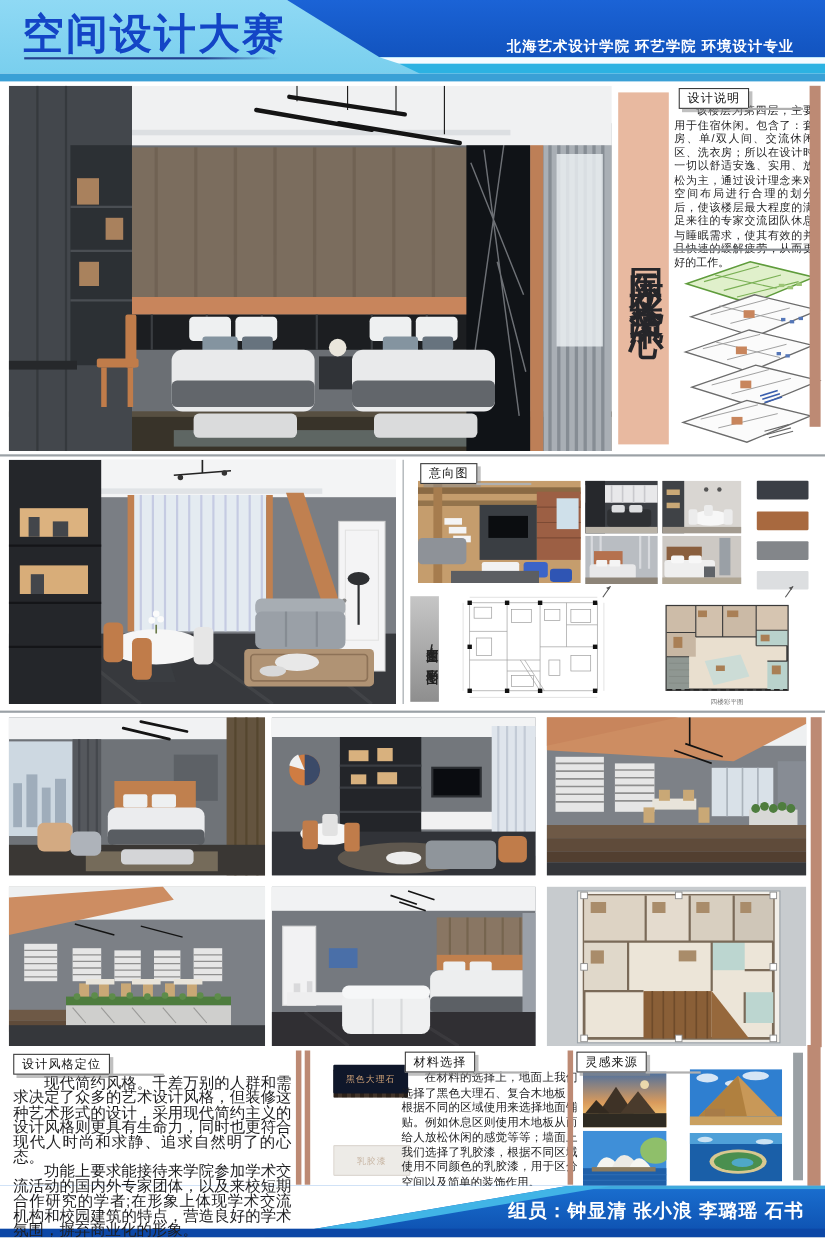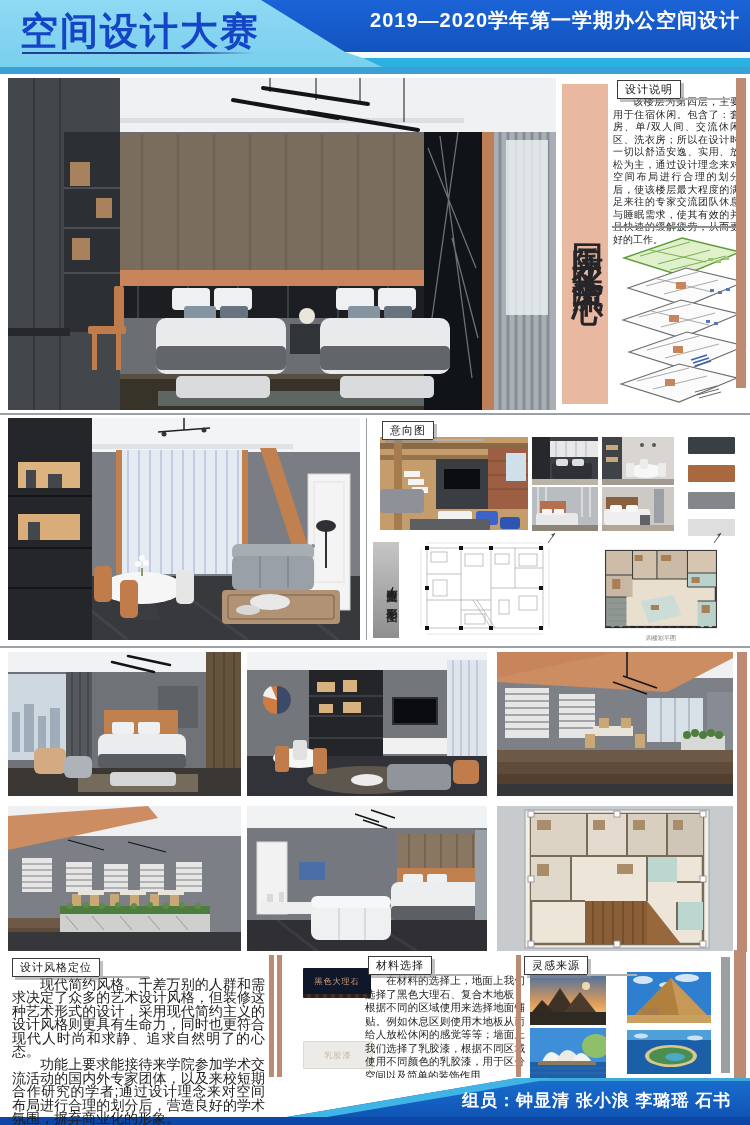--- a/index.html
+++ b/index.html
@@ -61,21 +61,21 @@
 
 <div class="poster">
 
   <div class="abs hd-bg"></div>
   <div class="abs hd-dark"></div>
   <div class="abs hd-white"></div>
   <div class="abs hd-cyan"></div>
   <div class="abs hd-strip"></div>
   <div class="abs hd-title">空间设计大赛</div>
   <div class="abs hd-underline"></div>
-  <div class="abs hd-r1">2019—2020学年第一学期办公空间设计</div>
+  <div class="abs hd-r2">北海艺术设计学院 环艺学院 环境设计专业</div>
 
   <div class="abs" style="left:8px;top:78px;width:548px;height:332px;">
     <svg viewBox="0 0 548 332" width="548" height="332" preserveAspectRatio="none">
       <rect width="548" height="332" fill="#eceeef"></rect>
       <rect y="54" width="548" height="242" fill="#6b6f74"></rect>
       <rect x="0" y="296" width="548" height="36" fill="#383329"></rect>
       <rect x="0" y="296" width="548" height="5" fill="#574f41"></rect>
       <rect x="150" y="313" width="280" height="15" fill="#8fa3ab" opacity=".45"></rect>
       <rect x="112" y="56" width="306" height="140" fill="#7b6d5e"></rect>
       <g stroke="#695c4e" stroke-width="3" opacity=".6">
@@ -812,21 +812,21 @@
           <rect x="31" y="70" width="6" height="6"></rect>
           <rect x="203" y="70" width="6" height="6"></rect>
         </g>
     </svg>
   </div>
   <div class="abs salbar" style="left:737px;top:652px;width:10px;height:300px;"></div>
 
   <div class="tag" style="left:12px;top:958px;">设计风格定位</div>
   <div class="abs bodytext stylebox">
     <p>现代简约风格。千差万别的人群和需求决定了众多的艺术设计风格，但装修这种艺术形式的设计，采用现代简约主义的设计风格则更具有生命力，同时也更符合现代人时尚和求静、追求自然明了的心态。</p>
-    <p>功能上要求能接待来学院参加学术交流活动的国内外专家团体，以及来校短期合作研究的学者;通过设计理念来对空间布局进行合理的划分后，营造良好的学术氛围，摒弃商业化的形象。</p>
+    <p>功能上要求能接待来学院参加学术交流活动的国内外专家团体，以及来校短期合作研究的学者;在形象上体现学术交流机构和校园建筑的特点，营造良好的学术氛围，摒弃商业化的形象。</p>
   </div>
 
   <div class="abs salbar" style="left:269px;top:955px;width:5px;height:122px;"></div>
   <div class="abs salbar" style="left:277px;top:955px;width:5px;height:122px;"></div>
 
   <div class="tag" style="left:368px;top:956px;">材料选择</div>
   <div class="abs mat" style="left: 303px; top: 972px; background-image: repeating-linear-gradient(90deg, rgba(0, 0, 0, 0.25) 0px, rgba(0, 0, 0, 0.25) 4px, rgba(255, 255, 255, 0.04) 4px, rgba(255, 255, 255, 0.04) 8px); background-color: rgb(58, 44, 33); color: rgb(211, 166, 123);">复合木地板</div>
   <div class="abs mat" style="left: 303px; top: 968px; background-color: #0f172a; color: rgb(207, 162, 119);">黑色大理石</div>
   <div class="abs mat" style="left: 303px; top: 1041px; border: 1px solid rgb(221, 216, 210); background-color: rgb(237, 235, 231); color: rgb(200, 182, 164);">乳胶漆</div>
   <div class="abs bodytext matbody">

